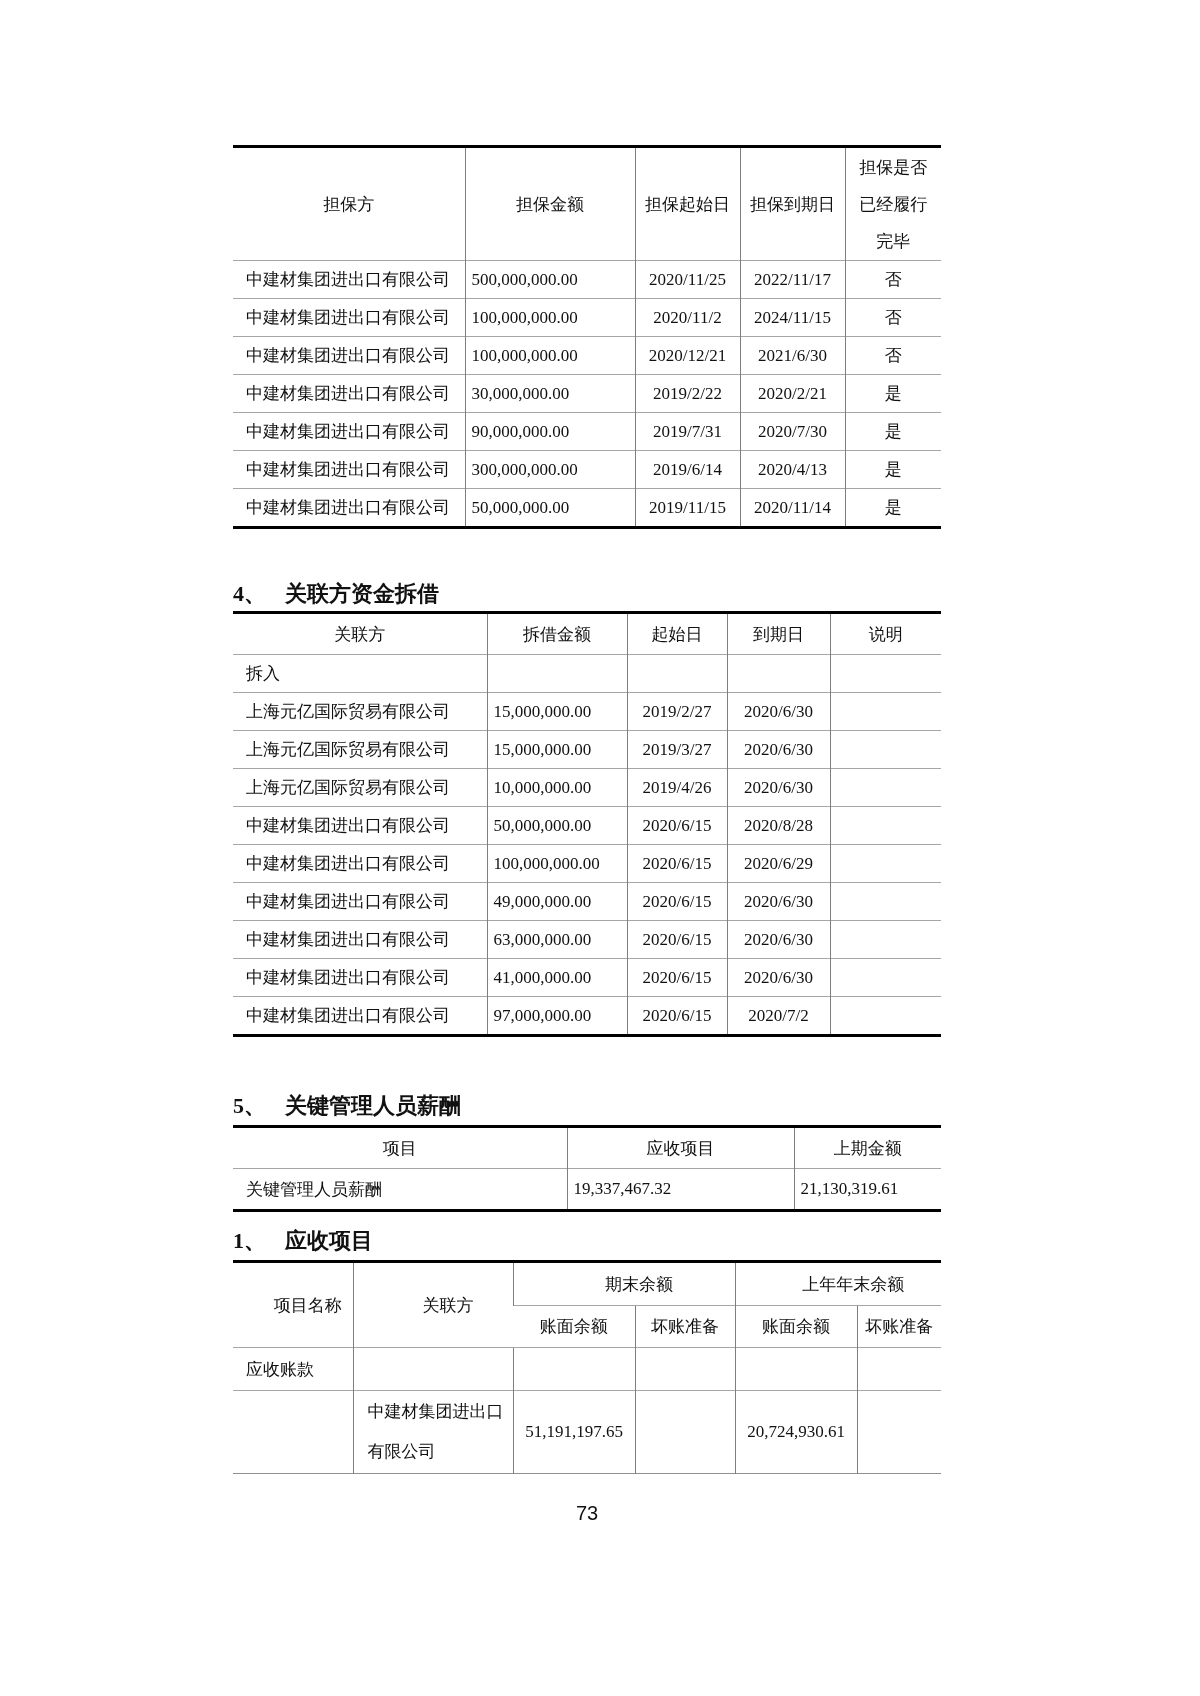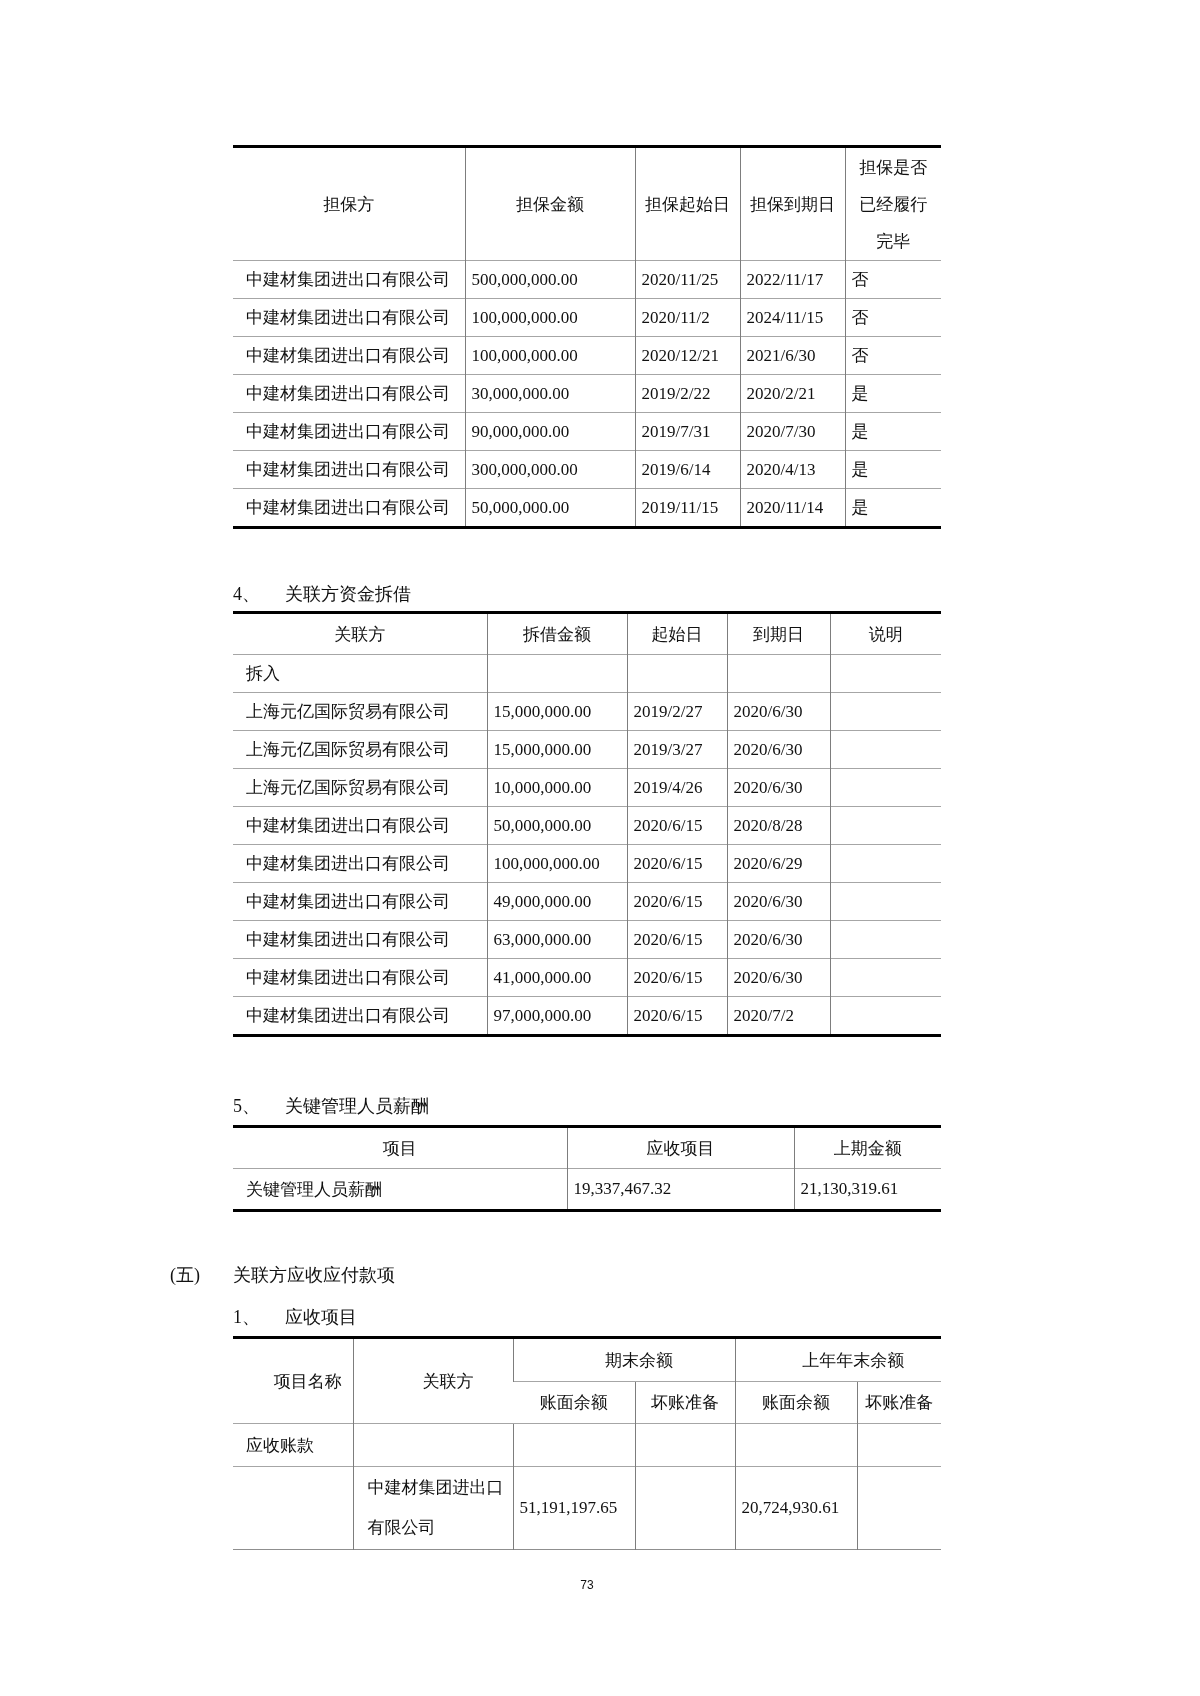--- a/index.html
+++ b/index.html
@@ -18,29 +18,29 @@
   td, th { font-weight:normal; vertical-align:middle; padding:0 6px; overflow:hidden; }
   td + td, th + th { border-left:1px solid #7d7d7d; }
   tr + tr td, tr + tr th, tbody tr td { border-top:1px solid #a6a6a6; }
   thead + tbody tr:first-child td { border-top:1px solid #a6a6a6; }
 
   .tbl { border-top:3px solid #000; border-bottom:3px solid #000; }
   .tbl-open { border-top:3px solid #000; border-bottom:1px solid #8f8f8f; }
 
   .al-left  { text-align:left;  padding-left:13px; }
   .al-right { padding-right:16px; }
-  .al-center{ text-align:left; }
+  .al-center{ text-align:center; }
 
   
   .t1 { margin-top:145px; }
   .t1 thead th { height:112px; text-align:center; line-height:37px; }
   .t1 tbody td { height:37px; }
 
   
-  .heading { font-weight:normal; font-size:18px; line-height:26px; }
+  .heading { font-weight:bold; font-size:22px; line-height:26px; }
   .heading .no { display:inline-block; min-width:52px; }
   .h4 { margin-top:52px; margin-bottom:4px; }
   .h5 { margin-top:56px; margin-bottom:6px; }
   .h-sec { margin-top:50px; margin-left:-63px; }
   .h-sec .no { min-width:63px; }
   .h-sub { margin-top:16px; margin-bottom:6px; }
 
   
   .t2 thead th { height:40px; text-align:center; }
   .t2 tbody td { height:37px; }
@@ -50,21 +50,21 @@
   .t3 tbody td { height:40px; }
 
   
   .t4 th { text-align:center; }
   .t4 .hr1 th { height:42px;padding-left:36px; }
   .t4 .hr2 th { height:41px; }
   .t4 .r1 td { height:42px; }
   .t4 .r2 td { height:82px; line-height:40px; }
   .t4 td.wrap { padding-left:14px; text-align:left; }
 
-  .pageno { margin-top:28px; text-align:center; font-size:12px; font-family:"Liberation Sans","DejaVu Sans",sans-serif; }
+  .pageno { margin-top:28px; text-align:center; font-size:20px; font-family:"Liberation Sans","DejaVu Sans",sans-serif; }
 </style>
 </head>
 <body>
 
 <div class="page">
   <div class="content">
 
     <table class="tbl t1">
       <colgroup>
         <col style="width:232px">
@@ -253,23 +253,20 @@
       </thead>
       <tbody>
           <tr>
             <td class="al-left">关键管理人员薪酬</td>
             <td class="al-right">19,337,467.32</td>
             <td class="al-right">21,130,319.61</td>
           </tr>
         </tbody>
     </table>
 
-    <div class="heading h-sec">
-      <span class="no">(五)</span><span>关联方应收应付款项</span>
-    </div>
 
     <div class="heading h-sub">
       <span class="no">1、</span><span>应收项目</span>
     </div>
 
     <table class="tbl-open t4">
       <colgroup>
         <col style="width:120px">
           <col style="width:160px">
           <col style="width:122px">

